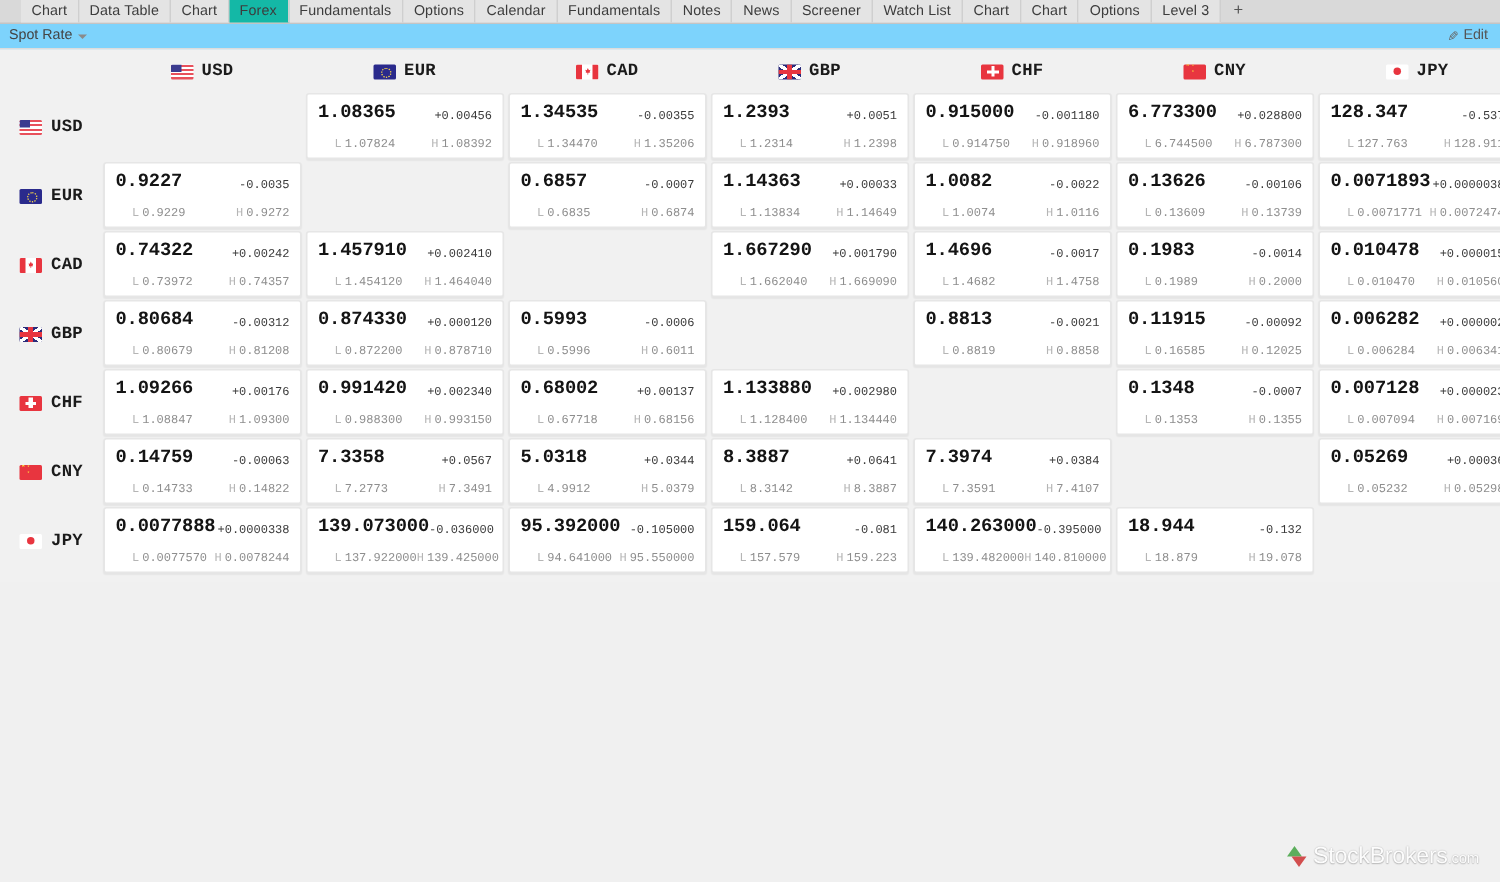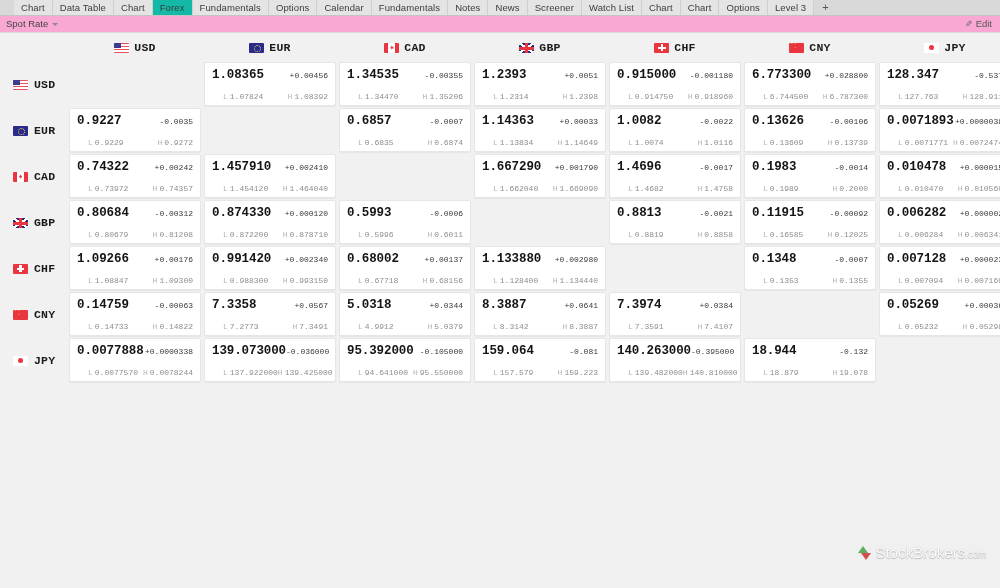--- a/index.html
+++ b/index.html
@@ -39,21 +39,21 @@
     padding: 0 8px;
     display: flex;
     align-items: center;
     background: transparent;
     border-right: none;
   }
 
   
   .subbar {
     height: 17px;
-    background: #f9a8d4;
+    background: #7dd3fc;
     border-bottom: 1px solid #dcdcdc;
     display: flex;
     align-items: center;
     justify-content: space-between;
     padding: 0 8px 0 6px;
   }
   .spot-select {
     font-size: 9.5px;
     color: #444;
     display: flex;
@@ -130,21 +130,21 @@
     border-radius: 2px;
     box-shadow: 0 1px 1px rgba(0,0,0,0.05);
     height: 44px;
     padding: 5px 7px 4px 7px;
     display: flex;
     flex-direction: column;
     justify-content: space-between;
   }
   .card .top {
     display: flex;
-    align-items: center;
+    align-items: flex-end;
     justify-content: space-between;
   }
   .card .rate {
     font-size: 12.5px;
     font-weight: bold;
     color: #141414;
     letter-spacing: -.1px;
   }
   .card .chg {
     font-size: 8px;
@@ -254,21 +254,21 @@
   }
   .flag.jpy::after {
     content: ""; position: absolute; left: 50%; top: 50%;
     width: 5.2px; height: 5.2px; margin: -2.6px 0 0 -2.6px;
     background: #e8353f; border-radius: 50%;
   }
 
   
   .watermark {
     position: absolute;
-    right: 14px; bottom: 26px;
+    right: 14px; bottom: 8px;
     display: flex; align-items: center; gap: 4px;
     opacity: .82;
   }
   .wm-arrows { position: relative; width: 13px; height: 17px; }
   .wm-arrows .up {
     position: absolute; left: 0; top: 1px;
     width: 0; height: 0;
     border-left: 5px solid transparent;
     border-right: 5px solid transparent;
     border-bottom: 7px solid #3ca03c;

